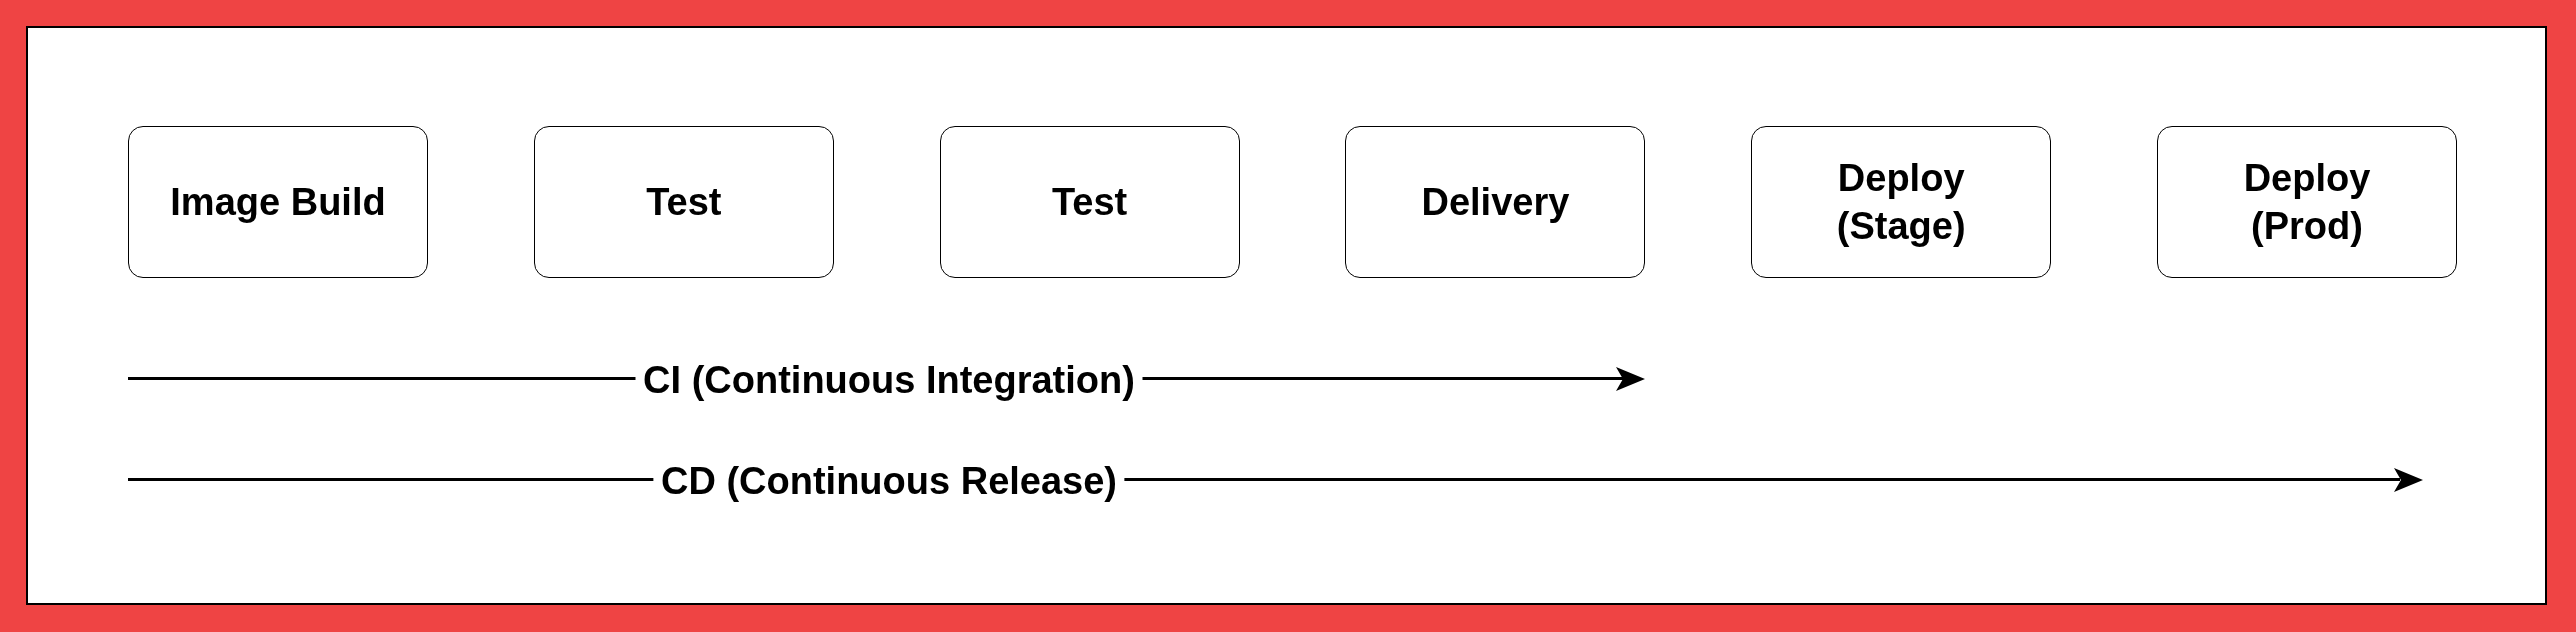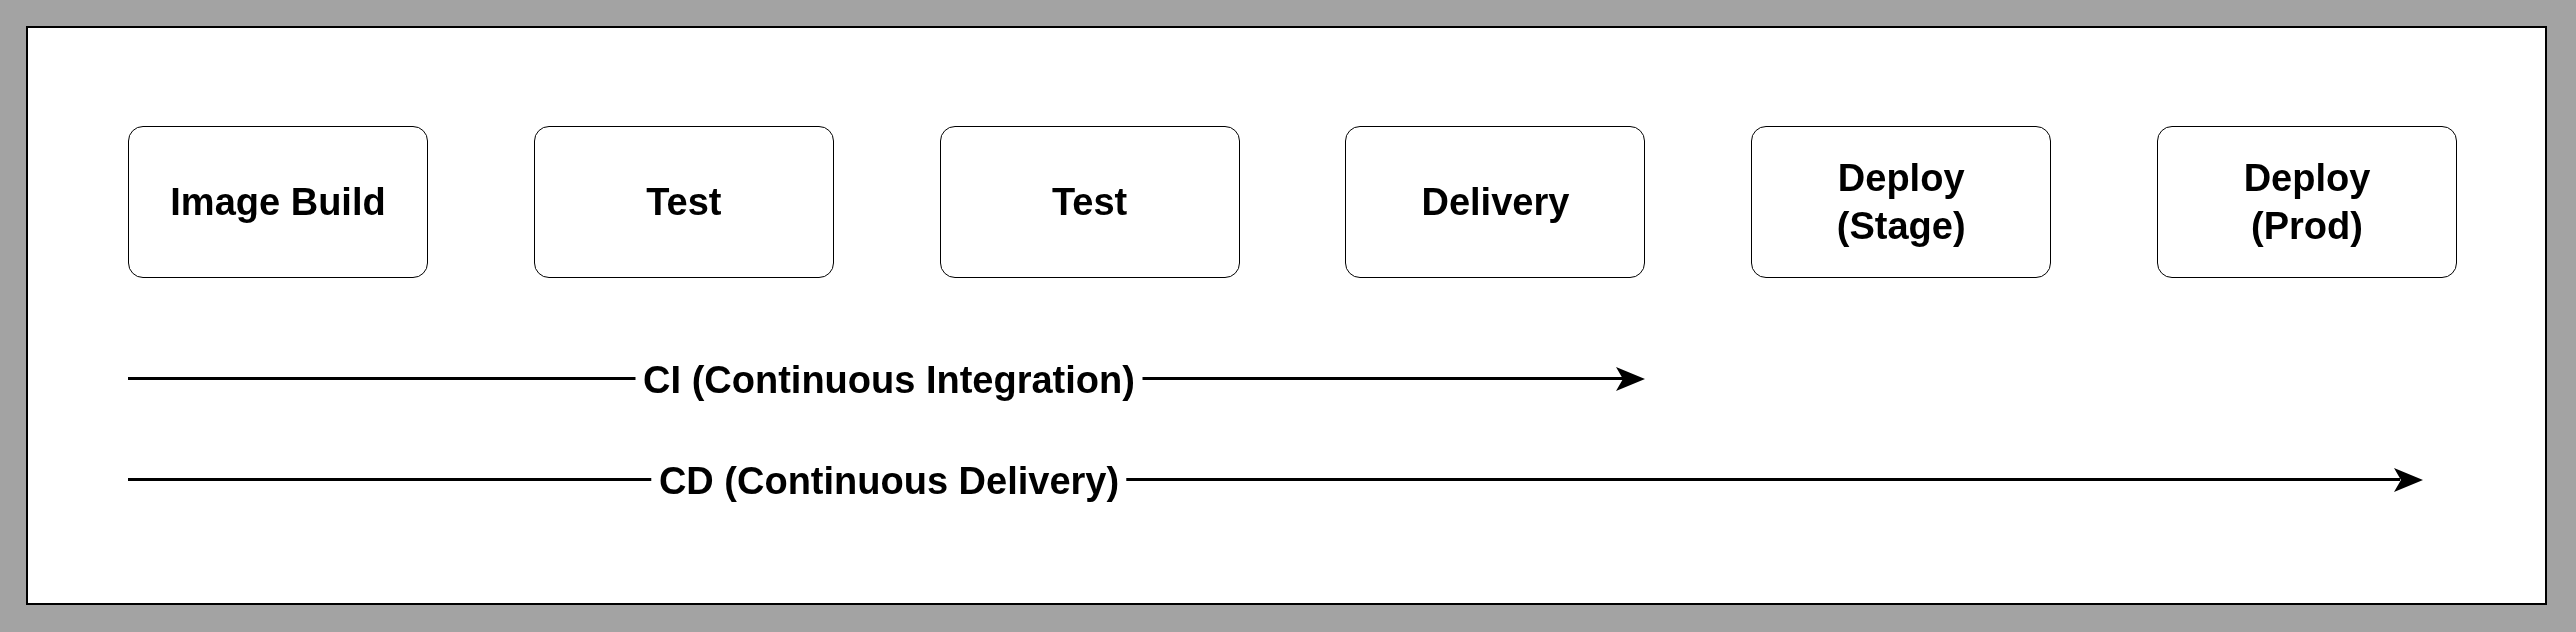--- a/index.html
+++ b/index.html
@@ -4,21 +4,21 @@
 <style>
   html, body {
     margin: 0;
     padding: 0;
     background: #ffffff;
   }
   .canvas {
     position: relative;
     width: 2576px;
     height: 633px;
-    background: #a3a3a3;
+    background: #ef4444;
     font-family: "Liberation Sans", sans-serif;
     color: #000000;
     overflow: hidden;
   }
   .frame {
     position: absolute;
     left: 26px;
     top: 26px;
     width: 2517px;
     height: 575px;
@@ -111,16 +111,16 @@
   <div class="arrow-line ci"></div>
   <svg class="arrow-head ci" viewBox="0 0 46 38" xmlns="http://www.w3.org/2000/svg">
     <polygon points="0,0 46,19 0,38 11,19" fill="#000000"></polygon>
   </svg>
   <span class="arrow-label ci">CI (Continuous Integration)</span>
 
   <div class="arrow-line cd"></div>
   <svg class="arrow-head cd" viewBox="0 0 46 38" xmlns="http://www.w3.org/2000/svg">
     <polygon points="0,0 46,19 0,38 11,19" fill="#000000"></polygon>
   </svg>
-  <span class="arrow-label cd">CD (Continuous Delivery)</span>
+  <span class="arrow-label cd">CD (Continuous Release)</span>
 
 </div>
 
 
 </body></html>

